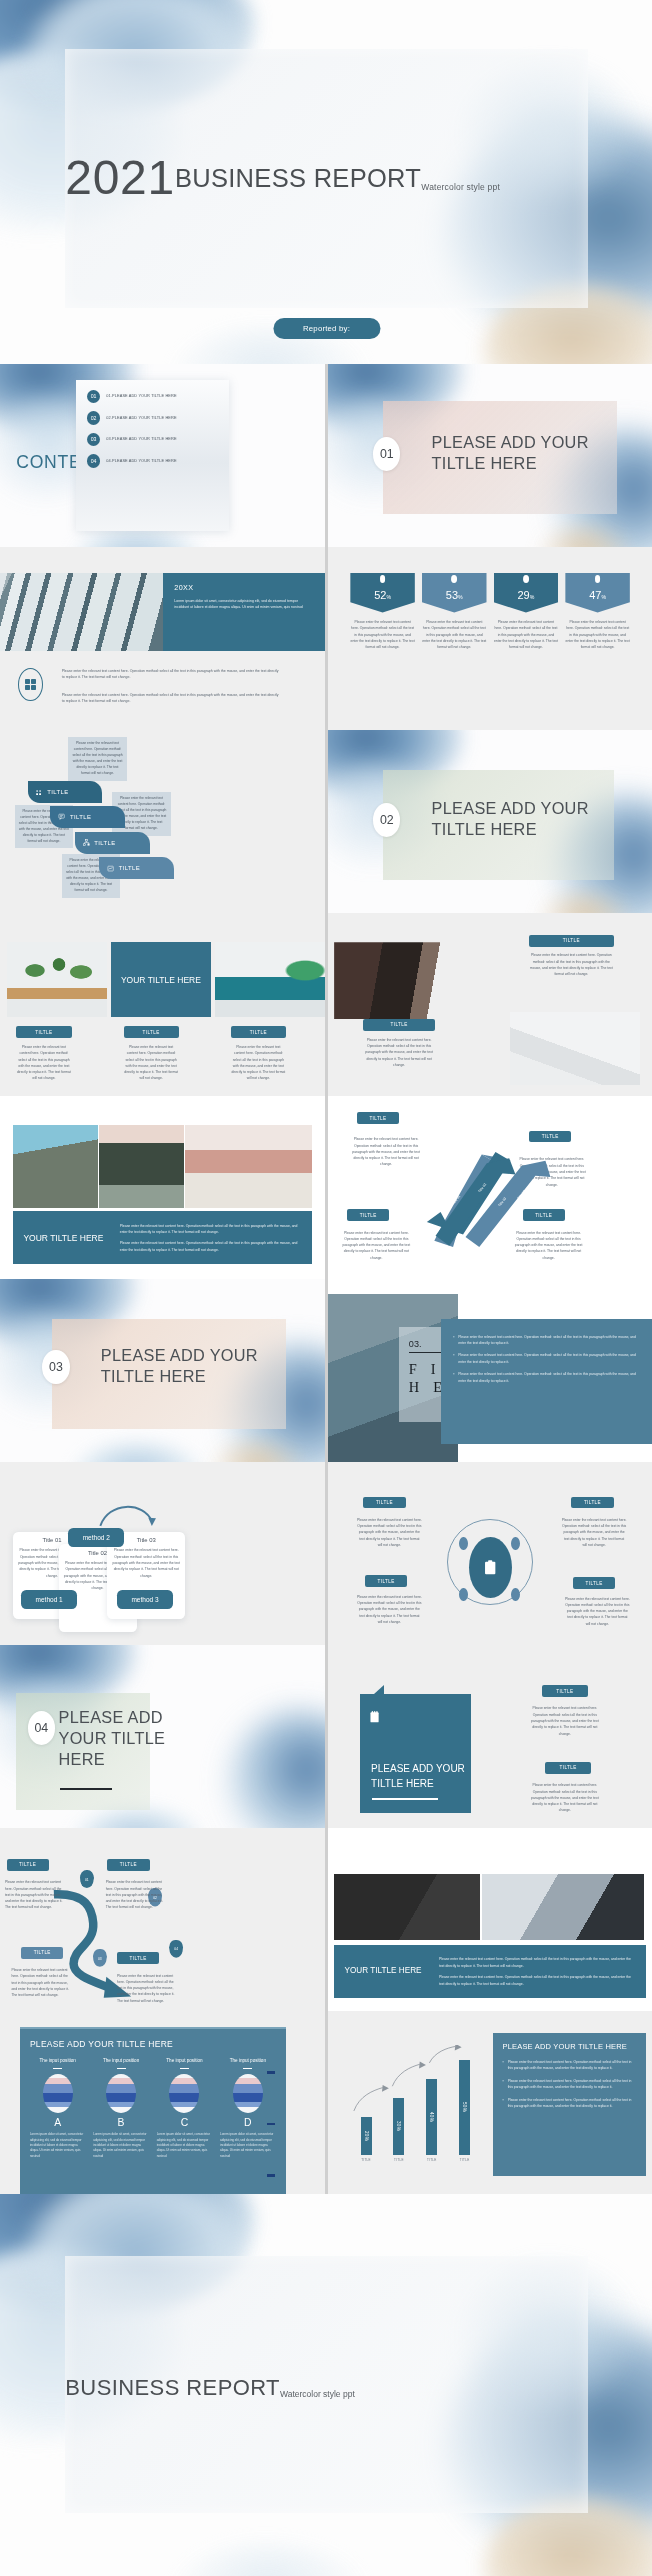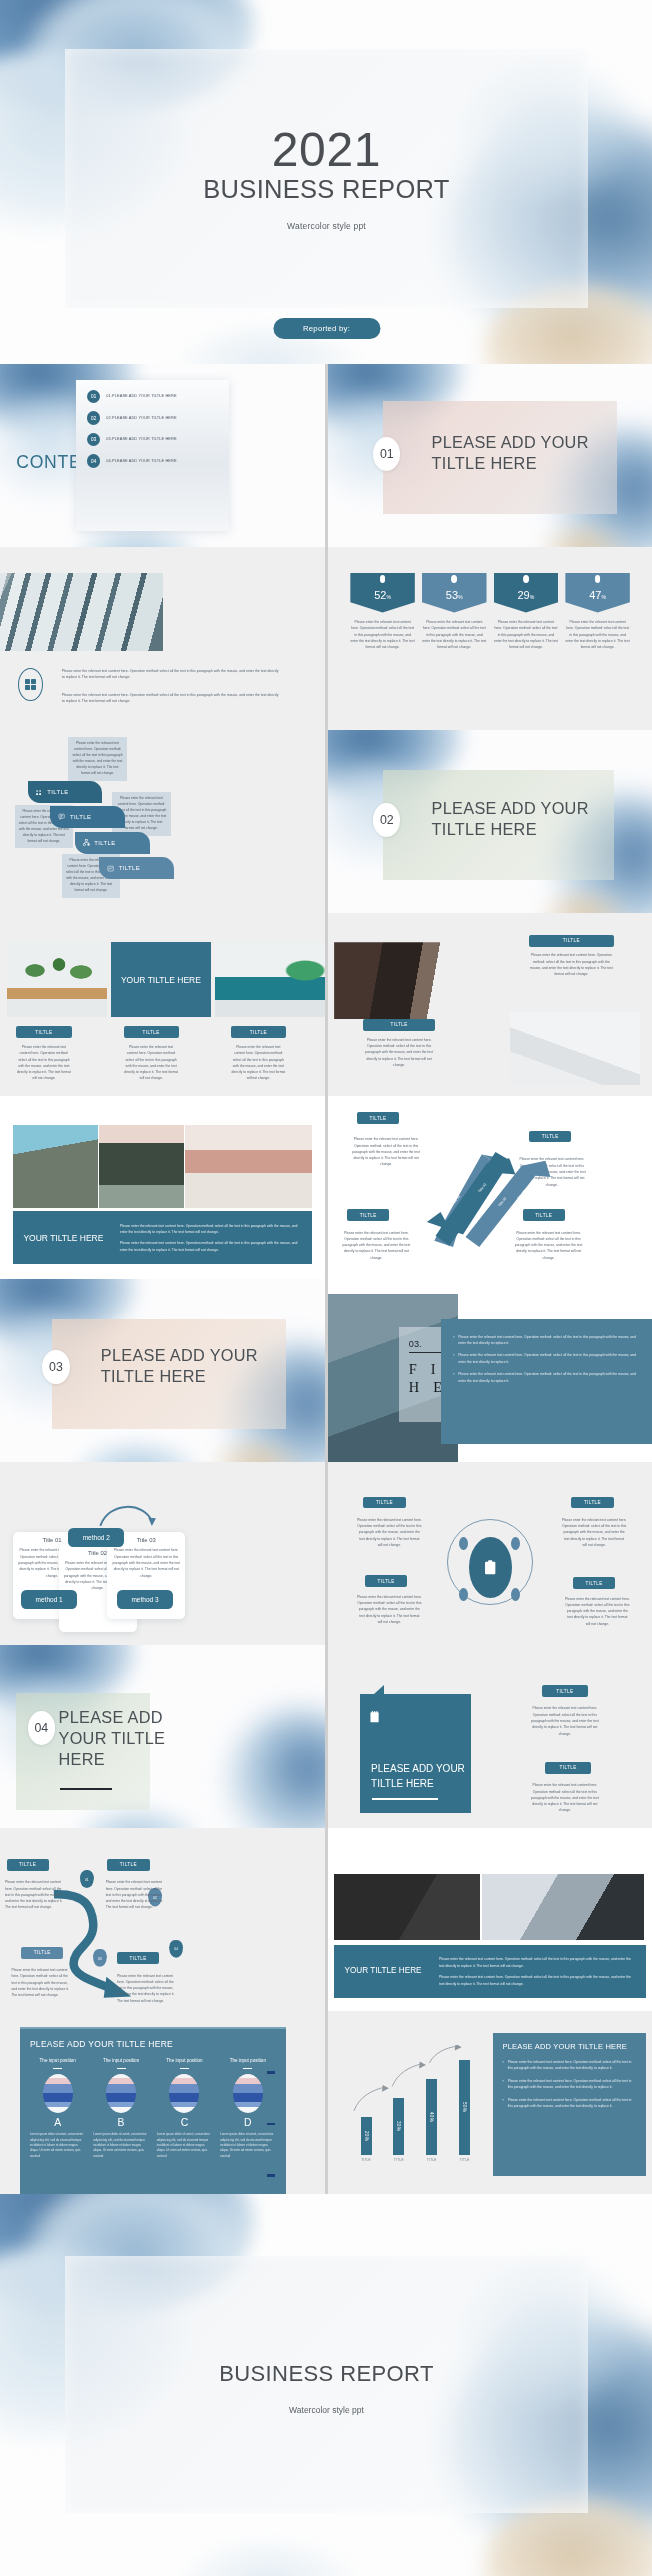--- a/index.html
+++ b/index.html
@@ -57,22 +57,22 @@
   
   .grey { position:absolute; inset:0; background:#efefef; }
   .white { position:absolute; inset:0; background:#ffffff; }
 
   
   .cover-panel {
     position:absolute; left:10%; top:13.5%; width:80%; height:71%;
     background: linear-gradient(135deg, rgba(236,240,244,.62), rgba(246,249,251,.48));
     box-shadow: 0 0 17px rgba(255,255,255,.55) inset;
   }
-  .cover-inner { position:absolute; inset:0; display:flex; flex-direction:column;
-    align-items:center; justify-content:center; text-align:center; }
+  .cover-inner { position:absolute; inset:0; display:flex; flex-direction:row;
+    align-items:center; justify-content:flex-start; text-align:center; }
   .cover-year { font-size:48px; font-weight:400; letter-spacing:0.7px; color:#4b4f53; line-height:1; }
   .cover-title { font-size:25.5px; font-weight:400; letter-spacing:0.3px; color:#4b4f53; margin-top:1.3px; }
   .cover-sub { font-size:8.5px; color:#5a5f64; margin-top:17px; letter-spacing:0.2px; }
   .pill {
     position:absolute; left:50%; transform:translateX(-50%); bottom:7%;
     background:#35708a; color:#fff; border-radius:13px; padding:5.9px 30px;
     font-size:7.8px; letter-spacing:0.2px; white-space:nowrap;
   }
   .ty-title { font-size:44px; font-weight:400; letter-spacing:0.7px; color:#4b4f53; line-height:1; }
   .ty-sub { font-size:22px; font-weight:400; letter-spacing:0.4px; color:#4b4f53; margin-top:6.5px;}
@@ -294,20 +294,24 @@
       <div class="num-badge" style="position:absolute;left:14%;top:40%;">01</div>
       <div class="sec-title" style="position:absolute;left:32%;top:37%;width:56%;">PLEASE ADD YOUR TILTLE HERE</div>
     </div>
   </div>
 
   <div class="row">
 
     <div class="slide">
       <div class="grey"></div>
       <div class="ph arch" style="position:absolute;left:0;top:14%;width:50%;height:43%;"></div>
+      <div style="position:absolute;left:50%;top:14%;width:50%;height:43%;background:#35708a;padding:10.4px 11.8px;">
+        <div style="color:#fff;font-size:7.2px;letter-spacing:0.4px;margin-bottom:5.9px;">20XX</div>
+        <div class="body-txt l w" style="font-size:3.5px;">Lorem ipsum dolor sit amet, consectetur adipisicing elit, sed do eiusmod tempor incididunt ut labore et dolore magna aliqua. Ut enim ad minim veniam, quis nostrud</div>
+      </div>
       <div class="ring" style="position:absolute;left:5.5%;top:66%;">
         <div class="grid4">
             <i></i>
             <i></i>
             <i></i>
             <i></i>
           </div>
       </div>
       <div class="body-txt l" style="position:absolute;left:19%;top:66%;width:67%;font-size:3.5px;">Please enter the relevant text content here. Operation method: select all the text in this paragraph with the mouse, and enter the text directly to replace it. The text format will not change.</div>
       <div class="body-txt l" style="position:absolute;left:19%;top:79%;width:67%;font-size:3.5px;">Please enter the relevant text content here. Operation method: select all the text in this paragraph with the mouse, and enter the text directly to replace it. The text format will not change.</div>

